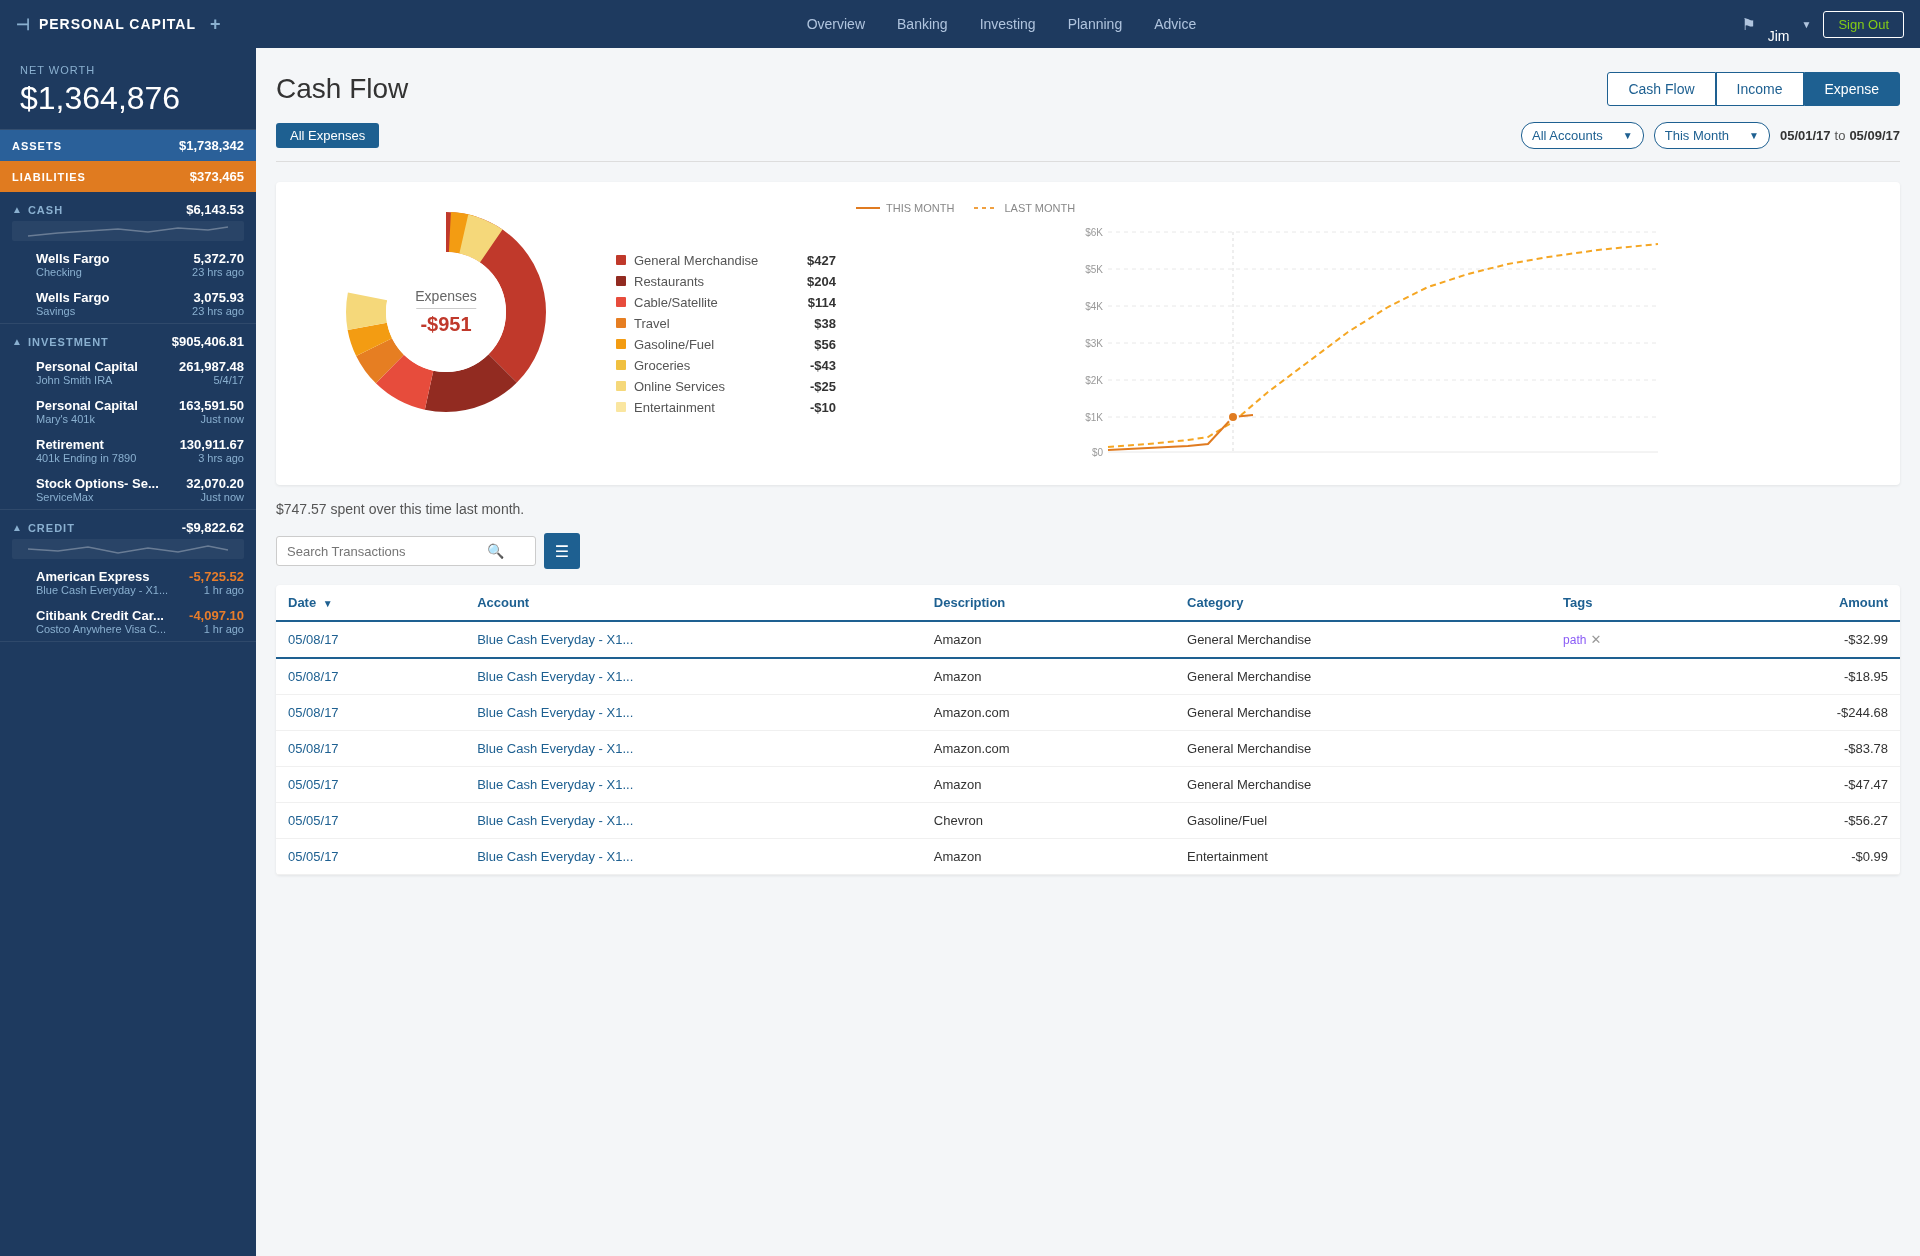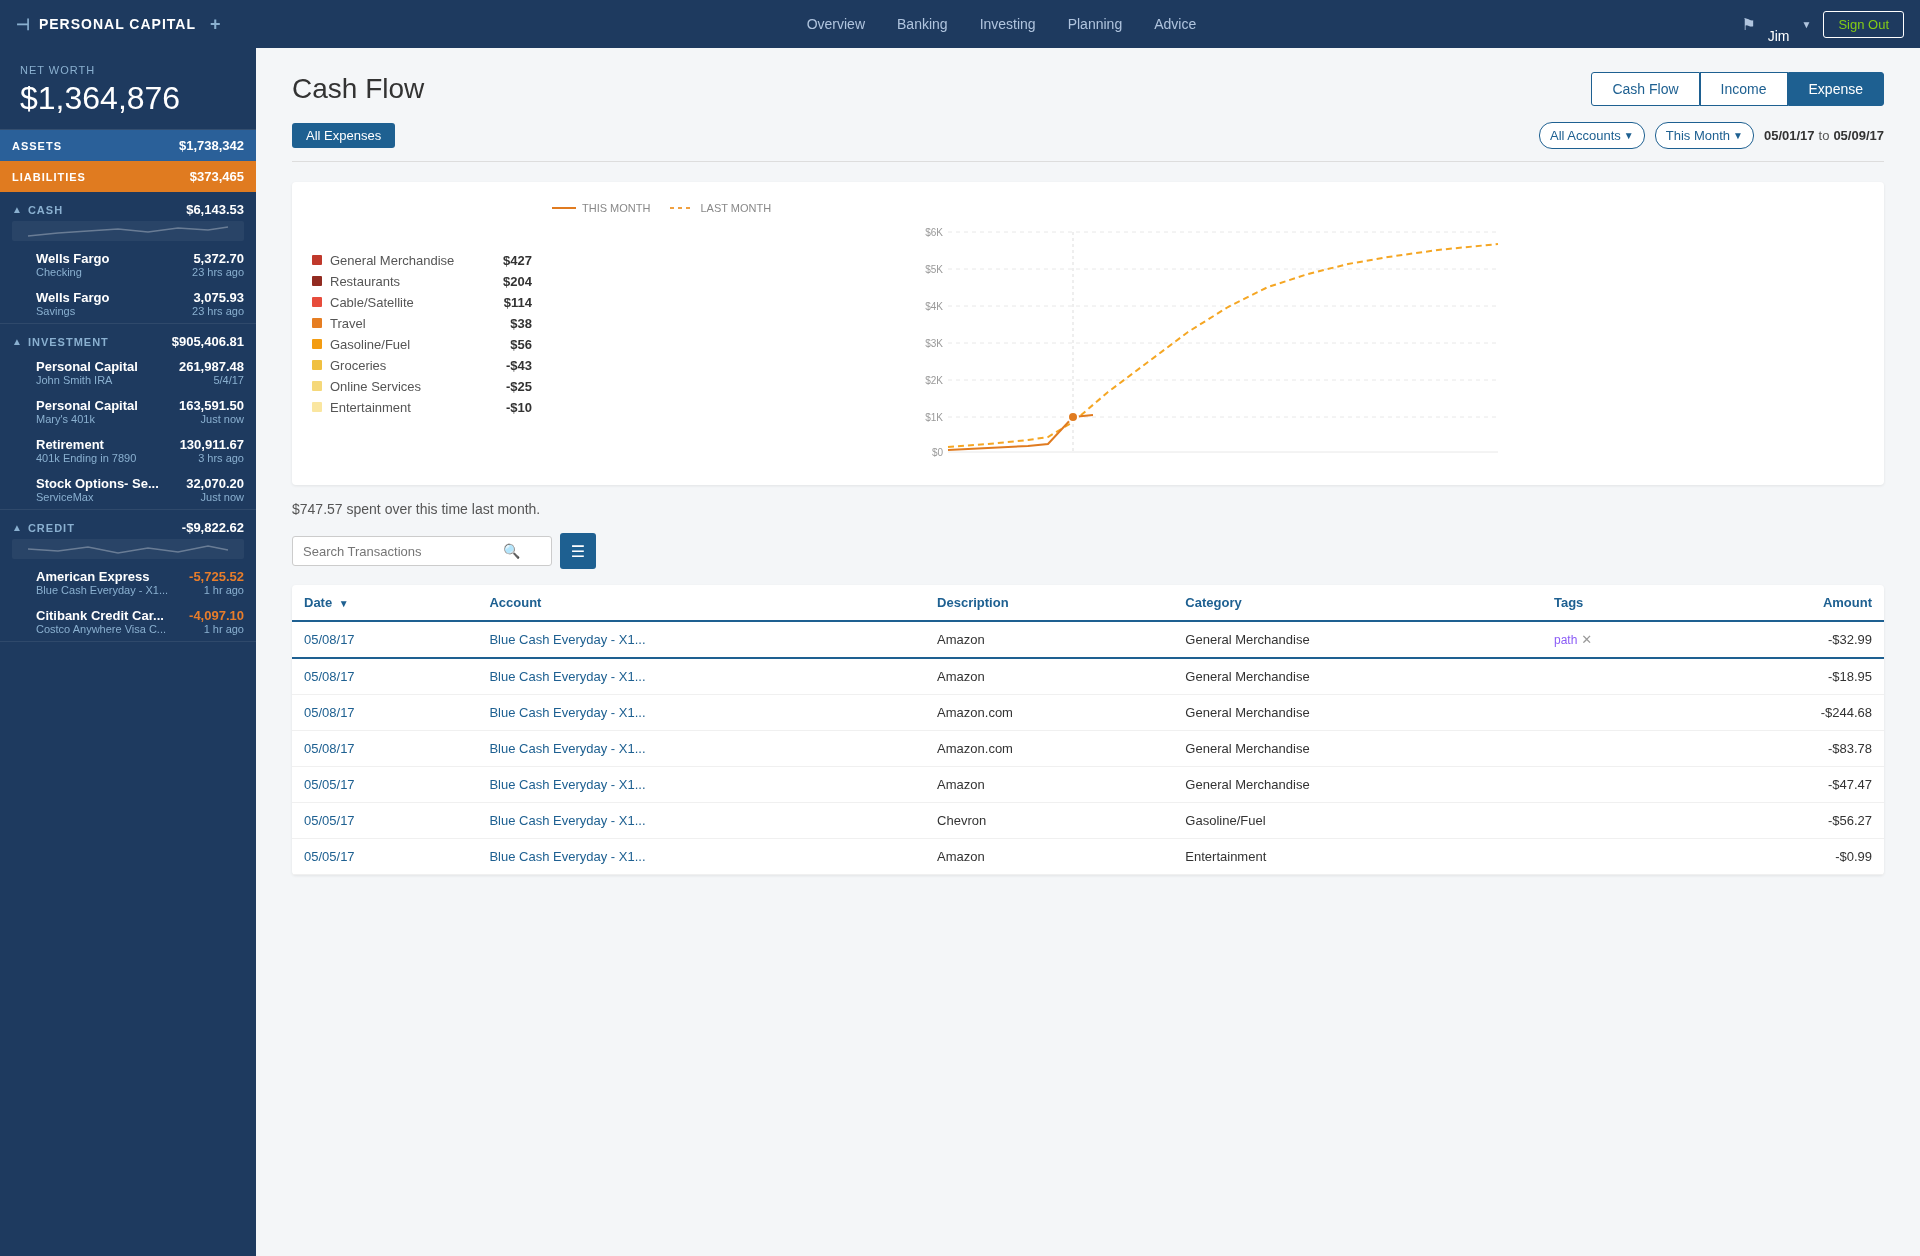--- a/index.html
+++ b/index.html
@@ -102,21 +102,21 @@
     .sidebar-account-item .acct-name { font-weight: 700; font-size: 13px; flex: 1; }
     .sidebar-account-item .acct-sub { color: #8ab0d0; font-size: 11px; }
     .sidebar-account-item .acct-right { text-align: right; }
     .sidebar-account-item .acct-val { font-size: 13px; font-weight: 600; }
     .sidebar-account-item .acct-time { font-size: 11px; color: #8ab0d0; }
     .credit-val { color: #e87d2a; }
 
     
     .main-content {
       flex: 1;
-      padding: 24px 36px;
+      padding: 24px 20px;
       background: #f4f6f8;
       min-height: calc(100vh - 48px);
     }
 
     
     .page-header {
       display: flex; align-items: center; justify-content: space-between;
       margin-bottom: 16px;
     }
     .page-title { font-size: 28px; font-weight: 300; color: #333; }
@@ -136,21 +136,21 @@
       border-bottom: 1px solid #ddd;
     }
     .filter-tag {
       background: #1e6091; color: white; padding: 5px 14px;
       border-radius: 3px; font-size: 13px; cursor: pointer;
     }
     .filter-spacer { flex: 1; }
     .filter-dropdown {
       border: 1px solid #1e6091; color: #1e6091; background: white;
       padding: 5px 10px; border-radius: 13px; font-size: 13px;
-      cursor: pointer; display: flex; align-items: center; gap: 3px;
+      cursor: pointer; display: flex; align-items: center; gap: 20px;
     }
     .filter-date { font-size: 13px; color: #555; display: flex; align-items: center; gap: 4px; }
     .filter-date .date-val { color: #333; font-weight: 600; }
 
     
     .chart-section {
       display: flex; gap: 20px;
       background: white; border-radius: 4px; padding: 20px;
       margin-bottom: 16px; box-shadow: 0 1px 3px rgba(0,0,0,0.08);
     }
@@ -424,20 +424,45 @@
       </div>
       <div class="filter-date">
         <span class="date-val">05/01/17</span>
         <span>to</span>
         <span class="date-val">05/09/17</span>
       </div>
     </div>
 
     <div class="chart-section">
 
+      <div class="donut-wrapper">
+        <div class="donut-svg-wrap">
+          <svg width="220" height="220" viewBox="0 0 220 220">
+
+            <circle cx="110" cy="110" r="80" fill="none" stroke="#c0392b" stroke-width="40" stroke-dasharray="188 314" stroke-dashoffset="0" transform="rotate(-90 110 110)"></circle>
+
+            <circle cx="110" cy="110" r="80" fill="none" stroke="#922b21" stroke-width="40" stroke-dasharray="80 314" stroke-dashoffset="-188" transform="rotate(-90 110 110)"></circle>
+
+            <circle cx="110" cy="110" r="80" fill="none" stroke="#e74c3c" stroke-width="40" stroke-dasharray="45 314" stroke-dashoffset="-268" transform="rotate(-90 110 110)"></circle>
+
+            <circle cx="110" cy="110" r="80" fill="none" stroke="#e67e22" stroke-width="40" stroke-dasharray="27 314" stroke-dashoffset="-313" transform="rotate(-90 110 110)"></circle>
+
+            <circle cx="110" cy="110" r="80" fill="none" stroke="#f39c12" stroke-width="40" stroke-dasharray="22 314" stroke-dashoffset="-340" transform="rotate(-90 110 110)"></circle>
+
+            <circle cx="110" cy="110" r="80" fill="none" stroke="#f5d87a" stroke-width="40" stroke-dasharray="30 314" stroke-dashoffset="-362" transform="rotate(-90 110 110)"></circle>
+
+            <circle cx="110" cy="110" r="60" fill="white"></circle>
+          </svg>
+          <div class="donut-center-text">
+            <div class="dc-label">Expenses</div>
+            <div style="width:60px;height:1px;background:#ccc;margin:4px auto;"></div>
+            <div class="dc-value">-$951</div>
+          </div>
+        </div>
+      </div>
 
       <div class="legend-wrap" id="legend-container">
       <div class="legend-item">
     <div class="legend-dot" style="background:#c0392b;"></div>
     <span class="legend-name">General Merchandise</span>
     <span class="legend-val">$427</span>
   </div>
           <div class="legend-item">
     <div class="legend-dot" style="background:#922b21;"></div>
     <span class="legend-name">Restaurants</span>

